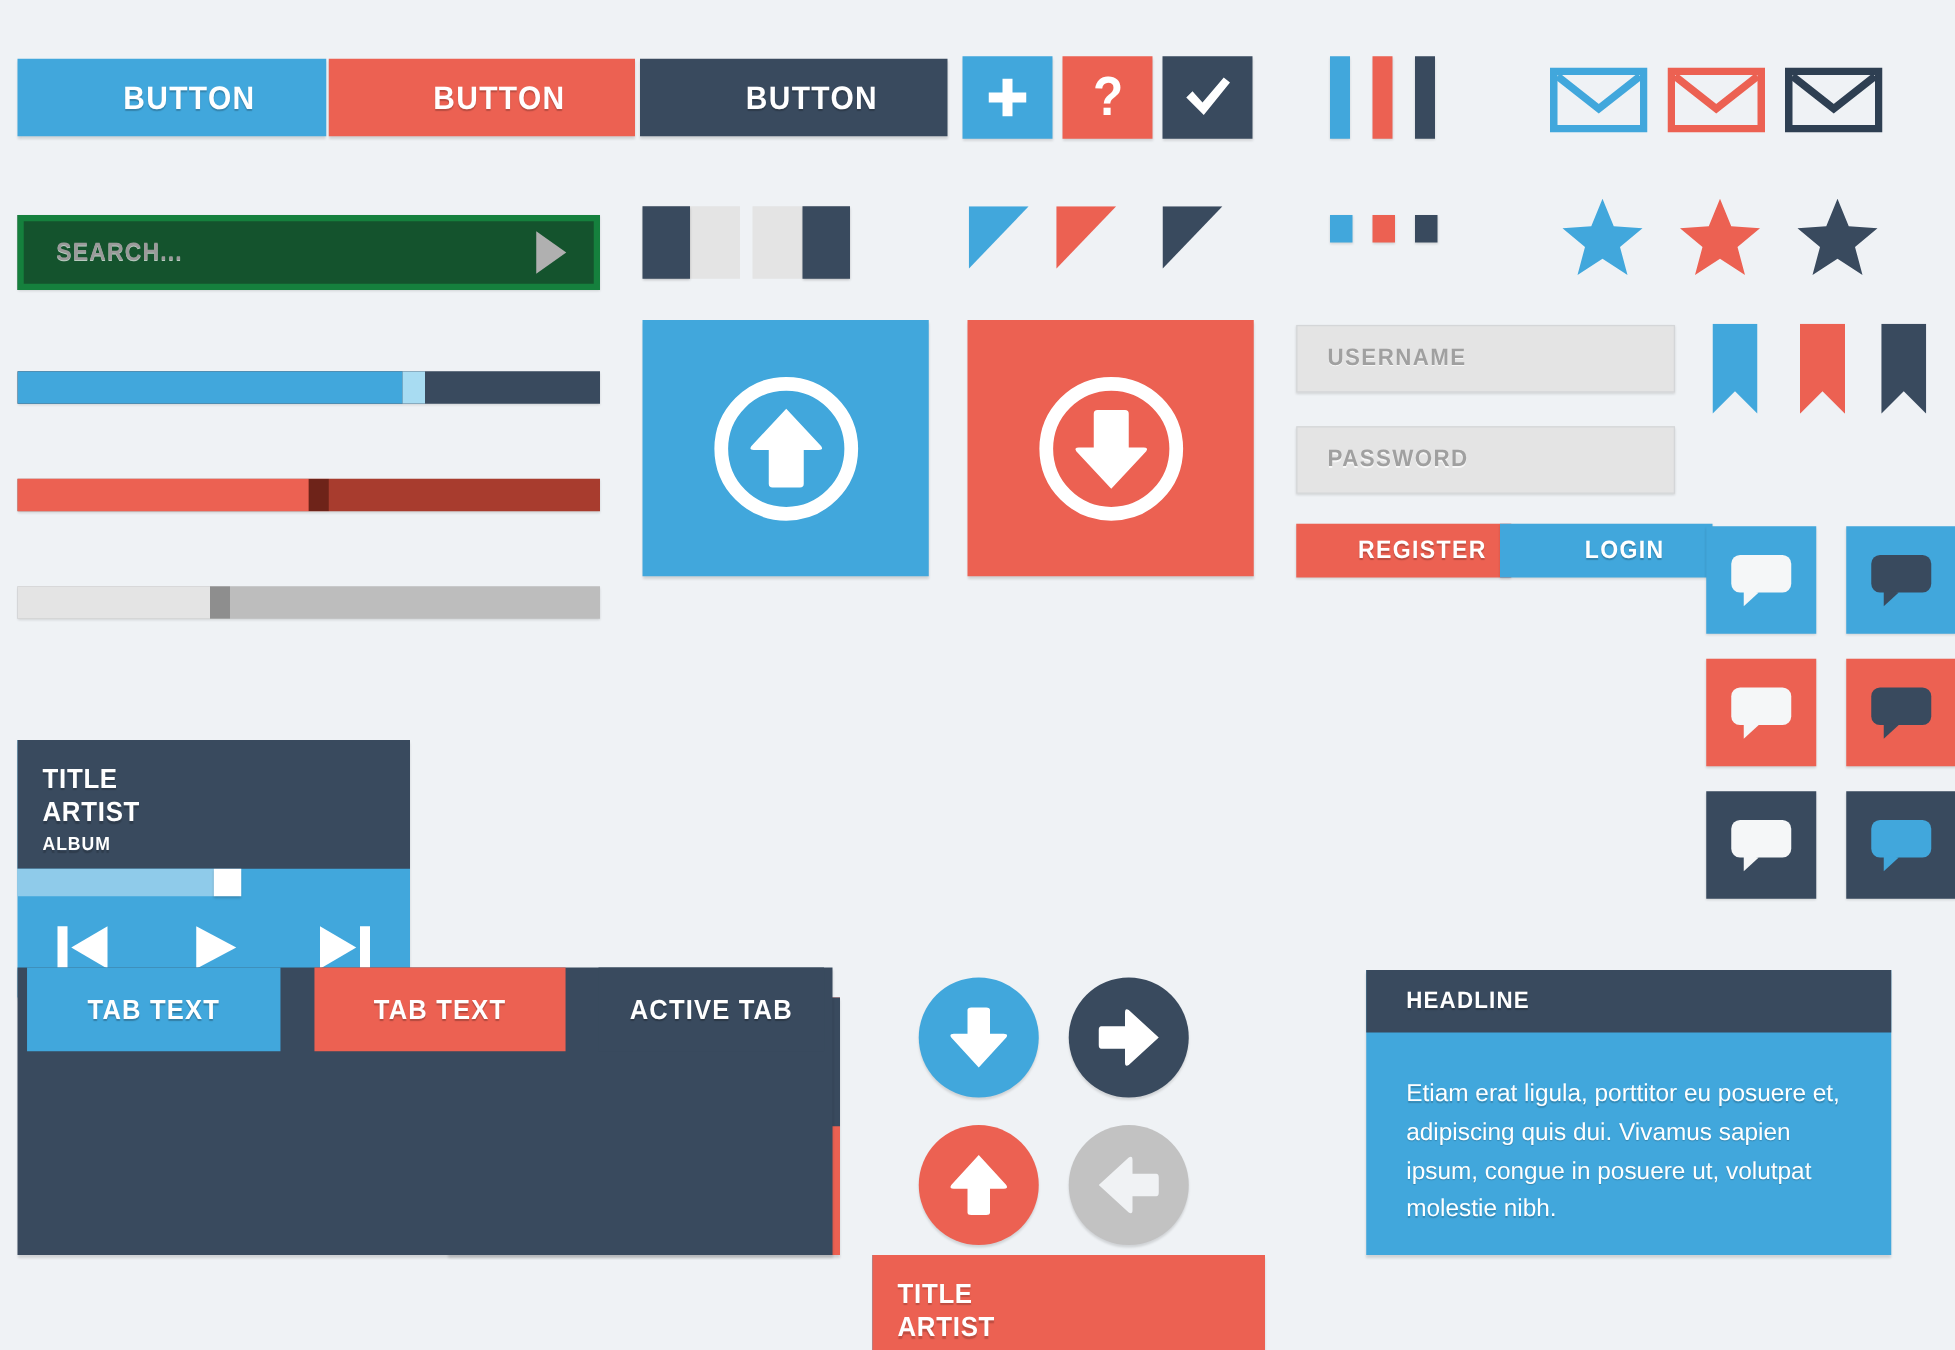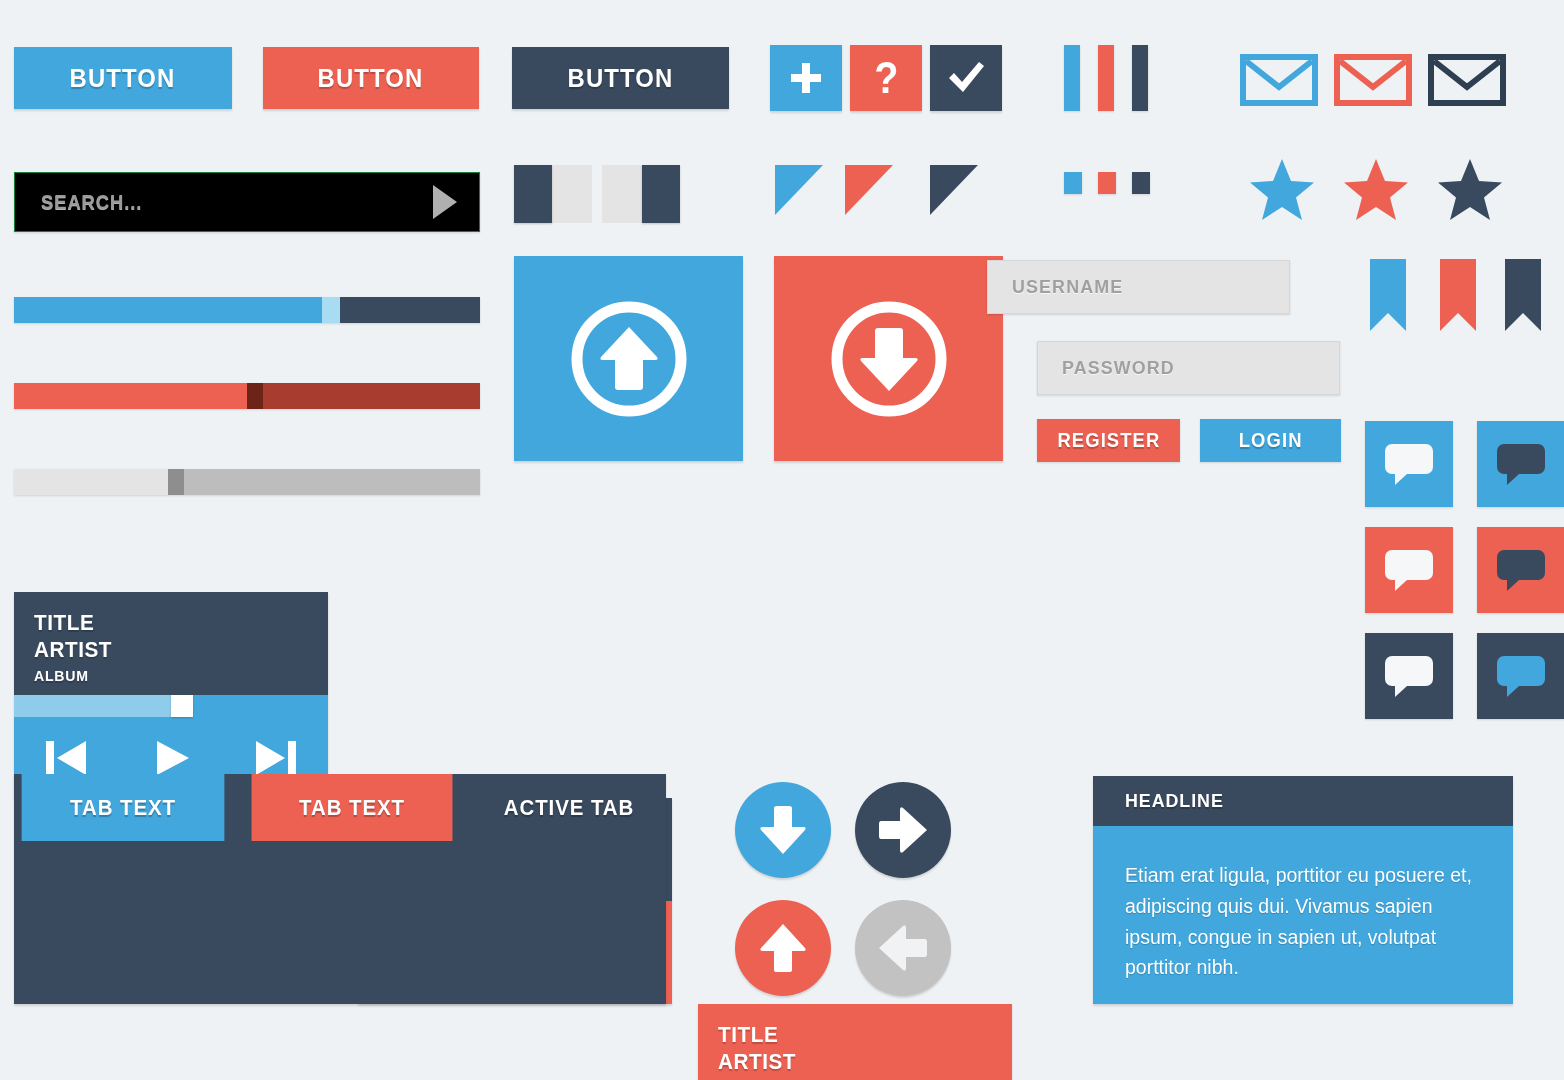--- a/index.html
+++ b/index.html
@@ -19,27 +19,27 @@
 
   
   .btn{
     display:flex;align-items:center;justify-content:center;
     color:#fff;font-weight:bold;letter-spacing:1.2px;
     text-shadow:0 2px 1px rgba(0,0,0,0.22);
     font-size:26px;
     font-family:"Liberation Sans", sans-serif;
     transform:scaleX(0.92);transform-origin:center;
   }
-  .btn-wrap{display:flex;align-items:center;justify-content:center;}
+  .btn-wrap{display:flex;align-items:center;justify-content:center;padding-left:29px;}
 
   .icobox{display:flex;align-items:center;justify-content:center;color:#fff;}
 
   
   .search{
-    background:#000000;border:1px solid #15803d;
+    background:#14532d;border:5px solid #15803d;
     display:flex;align-items:center;
     box-sizing:border-box;
   }
   .search .ph{
     color:#9a9a9a;font-weight:bold;font-size:20px;letter-spacing:1px;
     transform:scaleX(0.92);transform-origin:left center;
     margin-left:26px;text-shadow:0 1px 0 rgba(255,255,255,0.7);
   }
   .tri-right{
     width:0;height:0;border-top:17px solid transparent;border-bottom:17px solid transparent;
@@ -215,21 +215,21 @@
       <path d="M62 30 L90 60 Q92 63 88 63 L76 63 L76 90 Q76 93 73 93 L51 93 Q48 93 48 90 L48 63 L36 63 Q32 63 34 60 z" fill="#fff"></path>
     </svg>
   </div>
   <div class="abs sh" style="left:774px;top:256px;width:229px;height:205px;background:#ec6152;display:flex;align-items:center;justify-content:center;">
     <svg width="124" height="124" viewBox="0 0 124 124">
       <circle cx="62" cy="62" r="52" fill="none" stroke="#fff" stroke-width="11"></circle>
       <path d="M62 94 L34 64 Q32 61 36 61 L48 61 L48 34 Q48 31 51 31 L73 31 Q76 31 76 34 L76 61 L88 61 Q92 61 90 64 z" fill="#fff"></path>
     </svg>
   </div>
 
-  <div class="abs field shs" style="left:987px;top:260px;width:303px;height:54px;">
+  <div class="abs field shs" style="left:1037px;top:260px;width:303px;height:54px;">
     <span class="ph">USERNAME</span>
   </div>
   <div class="abs field shs" style="left:1037px;top:341px;width:303px;height:54px;">
     <span class="ph">PASSWORD</span>
   </div>
   <div class="abs btn-wrap shs" style="left:1037px;top:419px;width:143px;height:43px;background:#ec6152;">
     <span class="btn" style="font-size:20px;">REGISTER</span>
   </div>
   <div class="abs btn-wrap shs" style="left:1200px;top:419px;width:141px;height:43px;background:#41a7dc;">
     <span class="btn" style="font-size:20px;">LOGIN</span>
@@ -382,16 +382,16 @@
   <div class="abs circle sh" style="left:855px;top:900px;width:96px;height:96px;background:#c2c2c2;">
     <svg width="52" height="48" viewBox="0 0 52 48">
       <path d="M2 24 L26 2 Q29 0 29 4 L29 15 L48 15 Q50 15 50 18 L50 30 Q50 33 48 33 L29 33 L29 44 Q29 48 26 46 z" fill="#f0f2f4"></path>
     </svg>
   </div>
 
   <div class="abs sh" style="left:1093px;top:776px;width:420px;height:228px;background:#41a7dc;">
     <div class="callout-head" style="height:50px;background:#394a5e;">
       <span>HEADLINE</span>
     </div>
-    <div class="callout-body" style="padding:34px 38px 0 32px;">Etiam erat ligula, porttitor eu posuere et, adipiscing quis dui. Vivamus sapien ipsum, congue in sapien ut, volutpat porttitor nibh.</div>
+    <div class="callout-body" style="padding:34px 38px 0 32px;">Etiam erat ligula, porttitor eu posuere et, adipiscing quis dui. Vivamus sapien ipsum, congue in posuere ut, volutpat molestie nibh.</div>
   </div>
 
 </div>
 
 </body></html>

